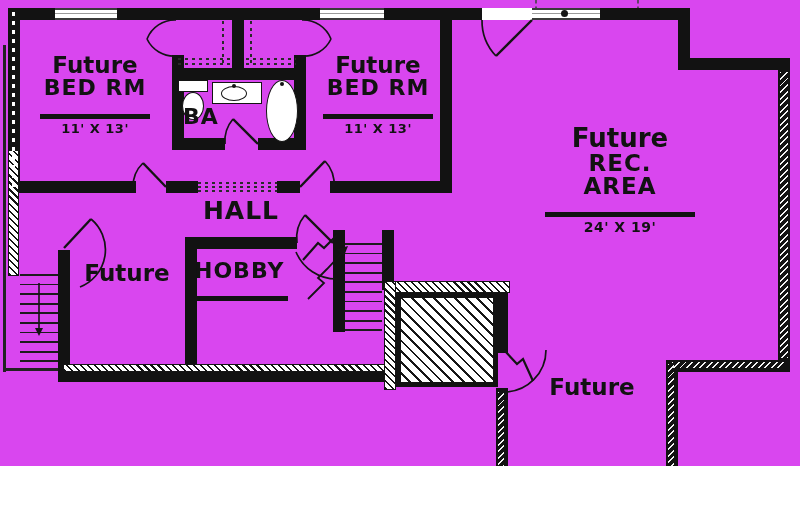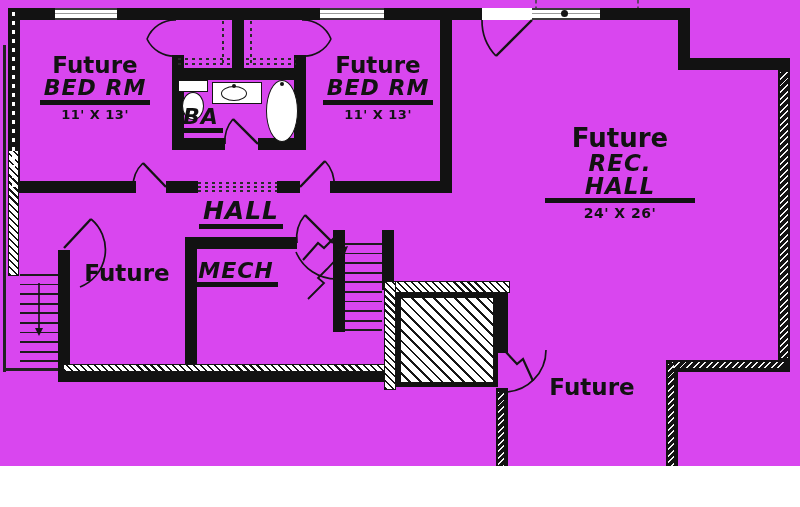--- a/index.html
+++ b/index.html
@@ -13,21 +13,21 @@
   .treads{position:absolute;background:repeating-linear-gradient(to bottom,#1c1c1c 0,#1c1c1c 1.7px,transparent 1.7px,transparent 9.6px);}
   .pad{position:absolute;border:5px solid #121212;box-sizing:border-box;
        background:repeating-linear-gradient(45deg,#ffffff 0,#ffffff 5.6px,#161616 5.6px,#161616 7.6px);}
   .win{position:absolute;background:#ffffff;
        background-image:linear-gradient(to bottom,#3a3a3a 0 1.6px,transparent 1.6px 4.6px,#9a9a9a 4.6px 6.4px,transparent 6.4px 10.4px,#3a3a3a 10.4px 12px);}
   .dashv{position:absolute;width:2px;background:repeating-linear-gradient(to bottom,#2a2a2a 0,#2a2a2a 3px,transparent 3px,transparent 6.5px);}
   .dashh{position:absolute;height:2px;background:repeating-linear-gradient(to right,#2a2a2a 0,#2a2a2a 3.4px,transparent 3.4px,transparent 7px);}
   .fix{position:absolute;border:1.7px solid #141414;background:#fff;box-sizing:border-box;}
   .dot{position:absolute;background:#141414;border-radius:50%;}
   .lbl{position:absolute;text-align:center;color:#121212;font-weight:bold;line-height:1.02;}
-  .lbl .nm{display:inline-block;border-bottom:5px solid #121212;padding:0 4px 0 4px;letter-spacing:1px;font-style:italic;}
+  .lbl .nm{display:inline-block;border-bottom:5px solid #121212;padding:0 4px 14px 4px;letter-spacing:1px;}
   .fz-pre{font-size:23px;}
   .fz-nm{font-size:22px;}
   .fz-dim{font-size:13px;padding-top:3px;letter-spacing:.5px;}
   svg.ovl{position:absolute;left:0;top:0;}
 </style>
 </head>
 <body>
 
 <div class="plan">
 
@@ -171,26 +171,26 @@
 
   <div class="lbl" style="left:195px;top:198px;width:92px">
     <div><span class="nm" style="font-size:25px">HALL</span></div>
   </div>
 
   <div class="lbl" style="left:62px;top:262px;width:130px">
     <div class="fz-pre">Future</div>
   </div>
 
   <div class="lbl" style="left:190px;top:260px;width:92px">
-    <div><span class="nm fz-nm">MECH</span></div>
+    <div><span class="nm fz-nm">HOBBY</span></div>
   </div>
 
   <div class="lbl" style="left:545px;top:125px;width:150px">
     <div style="font-size:26px">Future</div>
-    <div><span class="nm" style="font-size:23px">REC. HALL</span></div>
-    <div class="fz-dim" style="font-size:14px">24' X 26'</div>
+    <div><span class="nm" style="font-size:23px">REC. AREA</span></div>
+    <div class="fz-dim" style="font-size:14px">24' X 19'</div>
   </div>
 
   <div class="lbl" style="left:517px;top:376px;width:150px">
     <div class="fz-pre">Future</div>
   </div>
 
 </div>
 
 </body></html>

